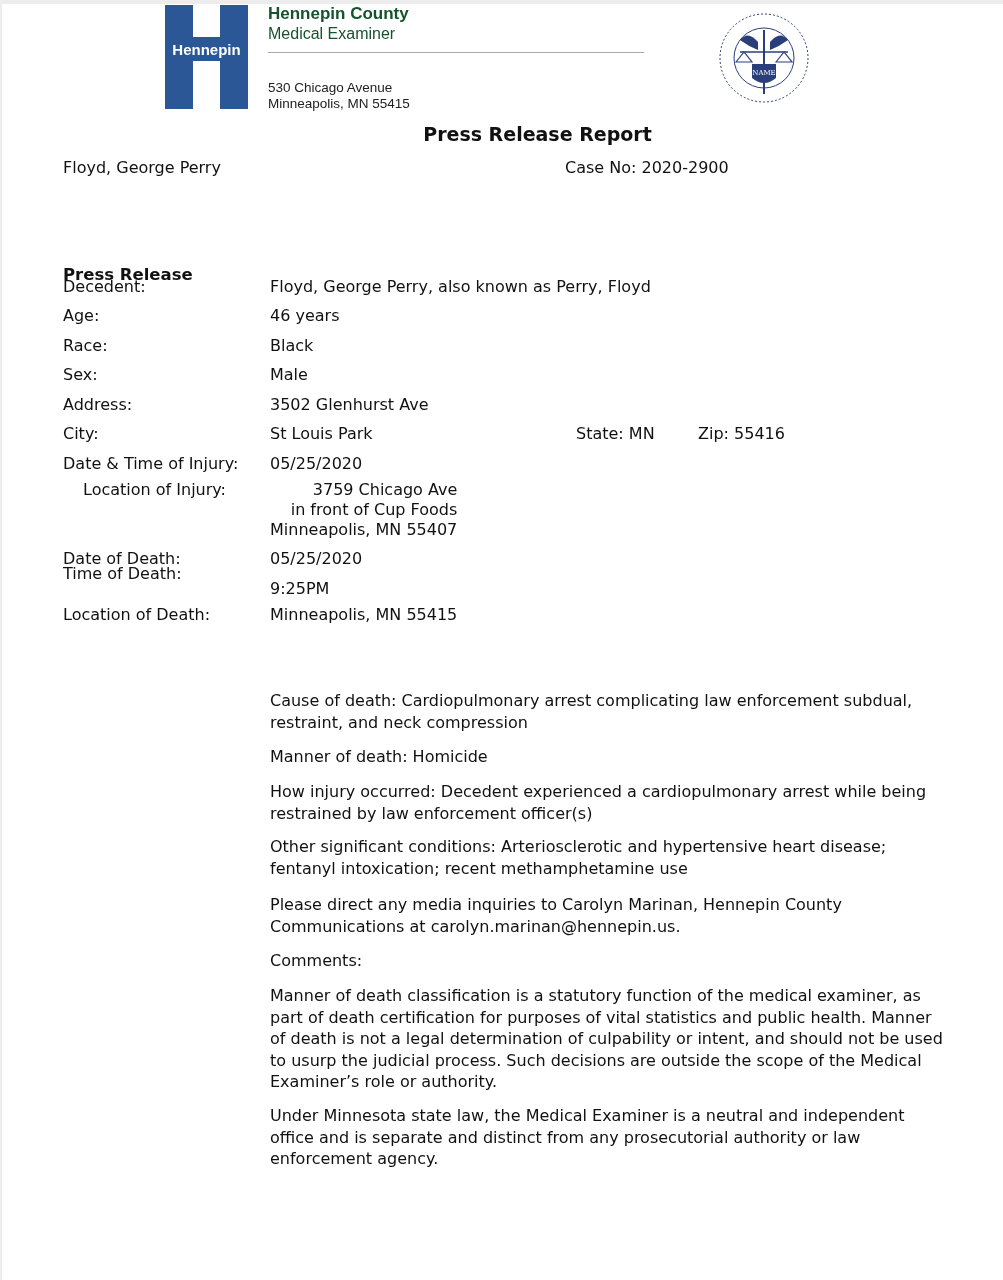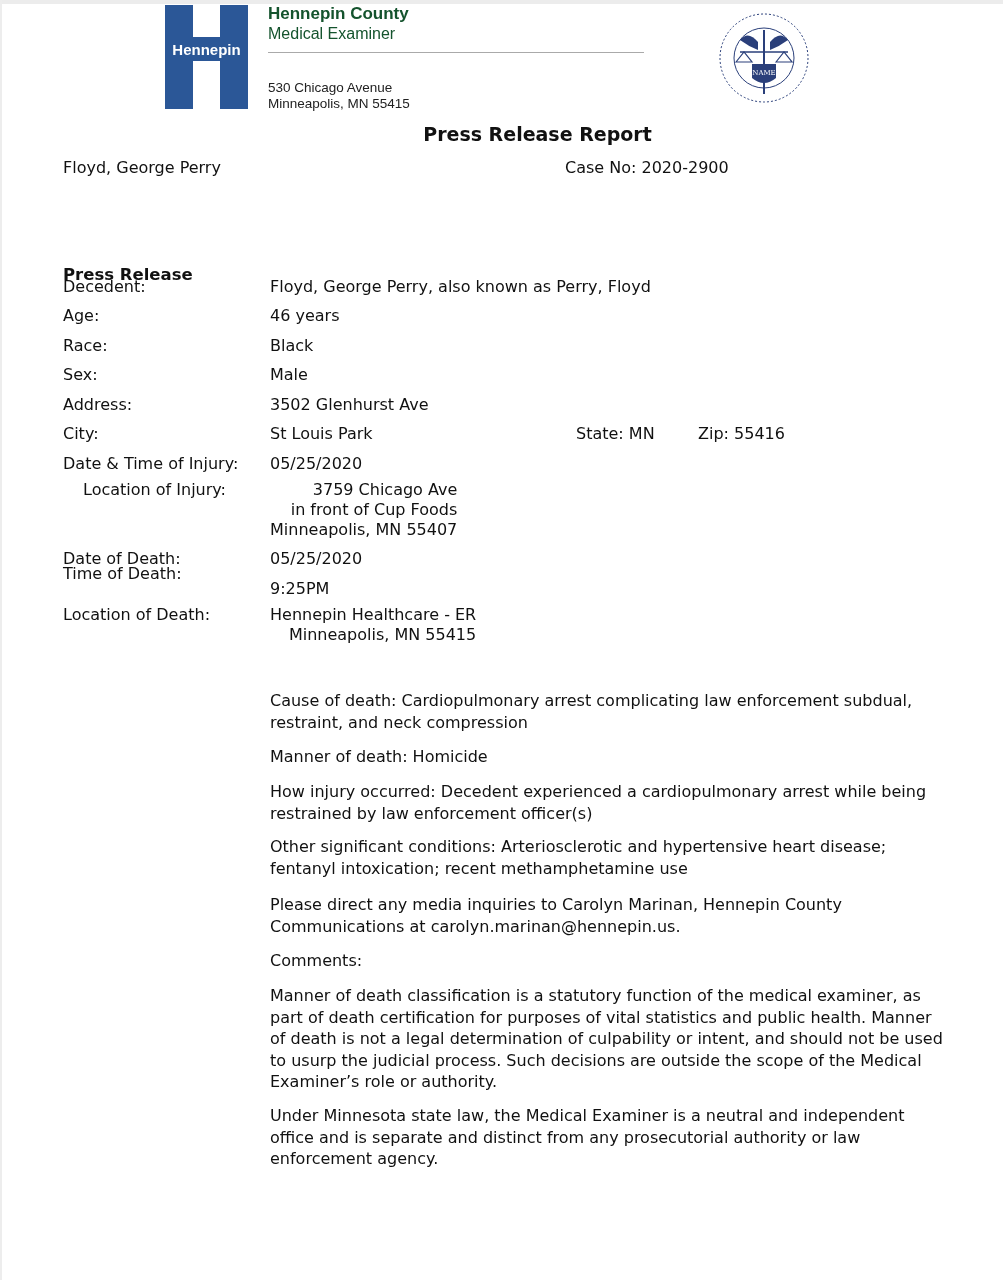--- a/index.html
+++ b/index.html
@@ -102,21 +102,20 @@
 </div>
 
 <div class="row-label" style="top:549px;">Date of Death:</div>
 <div class="row-value" style="top:549px;">05/25/2020</div>
 
 <div class="row-label" style="top:564px;">Time of Death:</div>
 <div class="row-value" style="top:579px;">9:25PM</div>
 
 <div class="row-label" style="top:605px;">Location of Death:</div>
 <div class="row-value" style="top:605px;">
-  <div>Hennepin Healthcare - ER</div>
   <div>Minneapolis, MN 55415</div>
 </div>
 
 <div class="para" style="top:690px;">Cause of death: Cardiopulmonary arrest complicating law enforcement subdual, restraint, and neck compression</div>
 <div class="para" style="top:746px;">Manner of death: Homicide</div>
 <div class="para" style="top:781px;">How injury occurred: Decedent experienced a cardiopulmonary arrest while being restrained by law enforcement officer(s)</div>
 <div class="para" style="top:836px;">Other significant conditions: Arteriosclerotic and hypertensive heart disease; fentanyl intoxication; recent methamphetamine use</div>
 <div class="para" style="top:894px;"><span>Please direct any media inquiries to Carolyn Marinan, Hennepin County Communications at </span><span>carolyn.marinan@hennepin.us</span><span>.</span></div>
 <div class="para" style="top:950px;">Comments:</div>
 <div class="para" style="top:985px;">Manner of death classification is a statutory function of the medical examiner, as part of death certification for purposes of vital statistics and public health. Manner of death is not a legal determination of culpability or intent, and should not be used to usurp the judicial process.  Such decisions are outside the scope of the Medical Examiner’s role or authority.</div>

